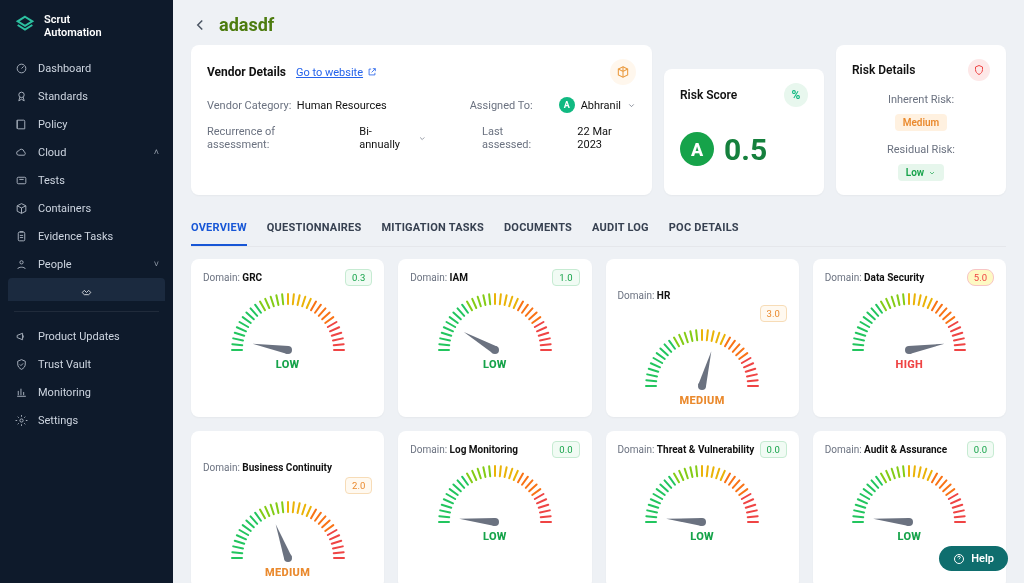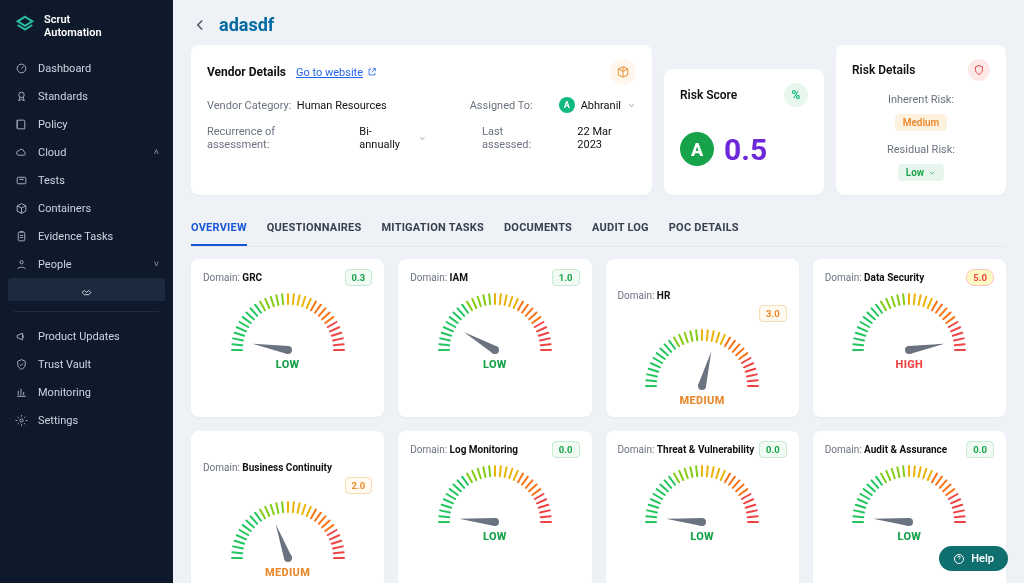--- a/index.html
+++ b/index.html
@@ -10,56 +10,56 @@
 .logo-text { font-size: 11px; font-weight: 600; color: #fff; line-height: 1.15; }
 .nav { flex: 1; overflow-y: auto; }
 .nav-item { display: flex; align-items: center; gap: 10px; padding: 7px 14px; font-size: 11px; cursor: pointer; }
 .nav-item.active { background: #1b2a3f; color: #fff; border-radius: 0; margin: 0 8px; border-radius: 4px; padding: 7px 6px; flex-direction: column; }
 .nav-item .nic { width: 14px; height: 14px; display: inline-flex; align-items: center; justify-content: center; opacity: .8; }
 .nav-item .chev { margin-left: auto; font-size: 9px; opacity: .7; }
 .nav-sep { height: 1px; background: rgba(255,255,255,0.08); margin: 10px 14px; }
 .main { flex: 1; padding: 14px 18px 16px 18px; overflow: auto; position: relative; }
 .breadcrumb { display: flex; align-items: center; gap: 10px; margin-bottom: 10px; }
 .back-icon { width: 18px; height: 18px; cursor: pointer; color: #4b5563; }
-.page-title { font-size: 18px; font-weight: 700; color: #0369a1; }
+.page-title { font-size: 18px; font-weight: 700; color: #4d7c0f; }
 .top-cards { display: flex; gap: 12px; }
 .card { background: #fff; border-radius: 8px; padding: 14px 16px; box-shadow: 0 1px 2px rgba(0,0,0,.04); }
 .vendor-card { flex: 1; display: flex; flex-direction: column; gap: 12px; }
 .vendor-head { display: flex; align-items: center; }
 .vh-title { font-size: 12px; font-weight: 700; color: #111; }
 .vh-link { margin-left: 10px; color: #2563eb; font-size: 11px; text-decoration: underline; display: inline-flex; align-items: center; gap: 4px; }
 .vh-badge { margin-left: auto; width: 26px; height: 26px; border-radius: 50%; background: #fff7ed; display: flex; align-items: center; justify-content: center; color: #ea9a3e; }
 .vendor-row { display: flex; gap: 26px; font-size: 11px; color: #6b7280; align-items: center; }
 .vendor-row .lab { color: #6b7280; }
 .vendor-row .val { color: #111; font-weight: 400; }
 .assignee { display: inline-flex; align-items: center; gap: 6px; }
 .av { width: 16px; height: 16px; border-radius: 50%; background: #10b981; color: #fff; font-size: 9px; display: inline-flex; align-items: center; justify-content: center; font-weight: 700; }
 .risk-score-card { width: 160px; display: flex; flex-direction: column; margin-top: 24px; }
 .rs-head { display: flex; align-items: center; justify-content: space-between; font-size: 12px; color: #111; font-weight: 600; }
 .pct-badge { width: 24px; height: 24px; border-radius: 50%; background: #e8f7ee; color: #10b981; display: flex; align-items: center; justify-content: center; font-size: 12px; font-weight: 700; }
 .rs-body { flex: 1; display: flex; align-items: center; gap: 10px; margin-top: 10px; }
 .score-badge { width: 34px; height: 34px; border-radius: 50%; background: #16a34a; color: #fff; font-weight: 800; display: flex; align-items: center; justify-content: center; font-size: 18px; }
-.score-val { font-size: 30px; font-weight: 700; color: #6d28d9; }
+.score-val { font-size: 30px; font-weight: 700; color: #15803d; }
 .risk-details-card { width: 170px; display: flex; flex-direction: column; gap: 12px; }
 .rd-head { display: flex; align-items: center; justify-content: space-between; font-size: 12px; color: #111; font-weight: 600; }
 .shield-badge { width: 22px; height: 22px; border-radius: 50%; background: #fde8e8; color: #ef4444; display: flex; align-items: center; justify-content: center; }
 .rd-row { display: flex; align-items: center; gap: 8px; font-size: 11px; flex-direction: column; }
 .rd-row .lab { color: #6b7280; }
 .pill { padding: 3px 8px; border-radius: 4px; font-size: 10px; font-weight: 600; }
 .pill-med { background: #fff1e0; color: #ea8a2e; }
 .pill-low { background: #e6f6ec; color: #16a34a; display: inline-flex; align-items: center; gap: 4px; }
 .tabs { display: flex; gap: 20px; border-bottom: 1px solid #e5e7eb; margin-top: 16px; }
 .tab { font-size: 11px; font-weight: 700; color: #374151; padding: 10px 0; cursor: pointer; letter-spacing: .02em; }
 .tab.active { color: #1756d6; border-bottom: 2px solid #1756d6; }
 .domain-grid { display: grid; grid-template-columns: repeat(4, 1fr); gap: 14px; margin-top: 12px; }
 .domain-card { background: #fff; border-radius: 8px; padding: 10px 12px 10px; box-shadow: 0 1px 2px rgba(0,0,0,.04); display: flex; flex-direction: column; }
 .dc-head { display: flex; align-items: center; justify-content: space-between; font-size: 10px; }
 .dc-head .dom-lab { color: #6b7280; }
 .dc-head .dom-name { color: #111; font-weight: 700; }
-.score-chip { padding: 2px 6px; border-radius: 4px; font-size: 9.5px; font-weight: 700; border: 1px solid; }
+.score-chip { padding: 2px 6px; border-radius: 4px; font-size: 9.5px; font-weight: 400; border: 1px solid; }
 .chip-g { color: #16a34a; border-color: #c6ebd2; background: #f1fbf4; }
 .chip-o { color: #ea8a2e; border-color: #f7dcb7; background: #fff9f0; margin-top: 36px; }
 .chip-r { color: #ef4444; border-color: #f7c5c5; background: #fef9c3; border-radius: 8px; }
 .gauge-wrap { display: flex; flex-direction: column; align-items: center; margin-top: 6px; }
 .gauge { width: 126px; height: 62px; }
 .rating { font-size: 11px; font-weight: 800; margin-top: 4px; letter-spacing: .03em; }
 .rating.low { color: #16a34a; }
 .rating.medium { color: #ea8a2e; }
 .rating.high { color: #ef4444; }
 .help-btn { position: absolute; right: 16px; bottom: 12px; background: #0f6e6e; color: #fff; border-radius: 16px; padding: 6px 14px; font-size: 11px; font-weight: 600; display: flex; align-items: center; gap: 6px; cursor: pointer; }

